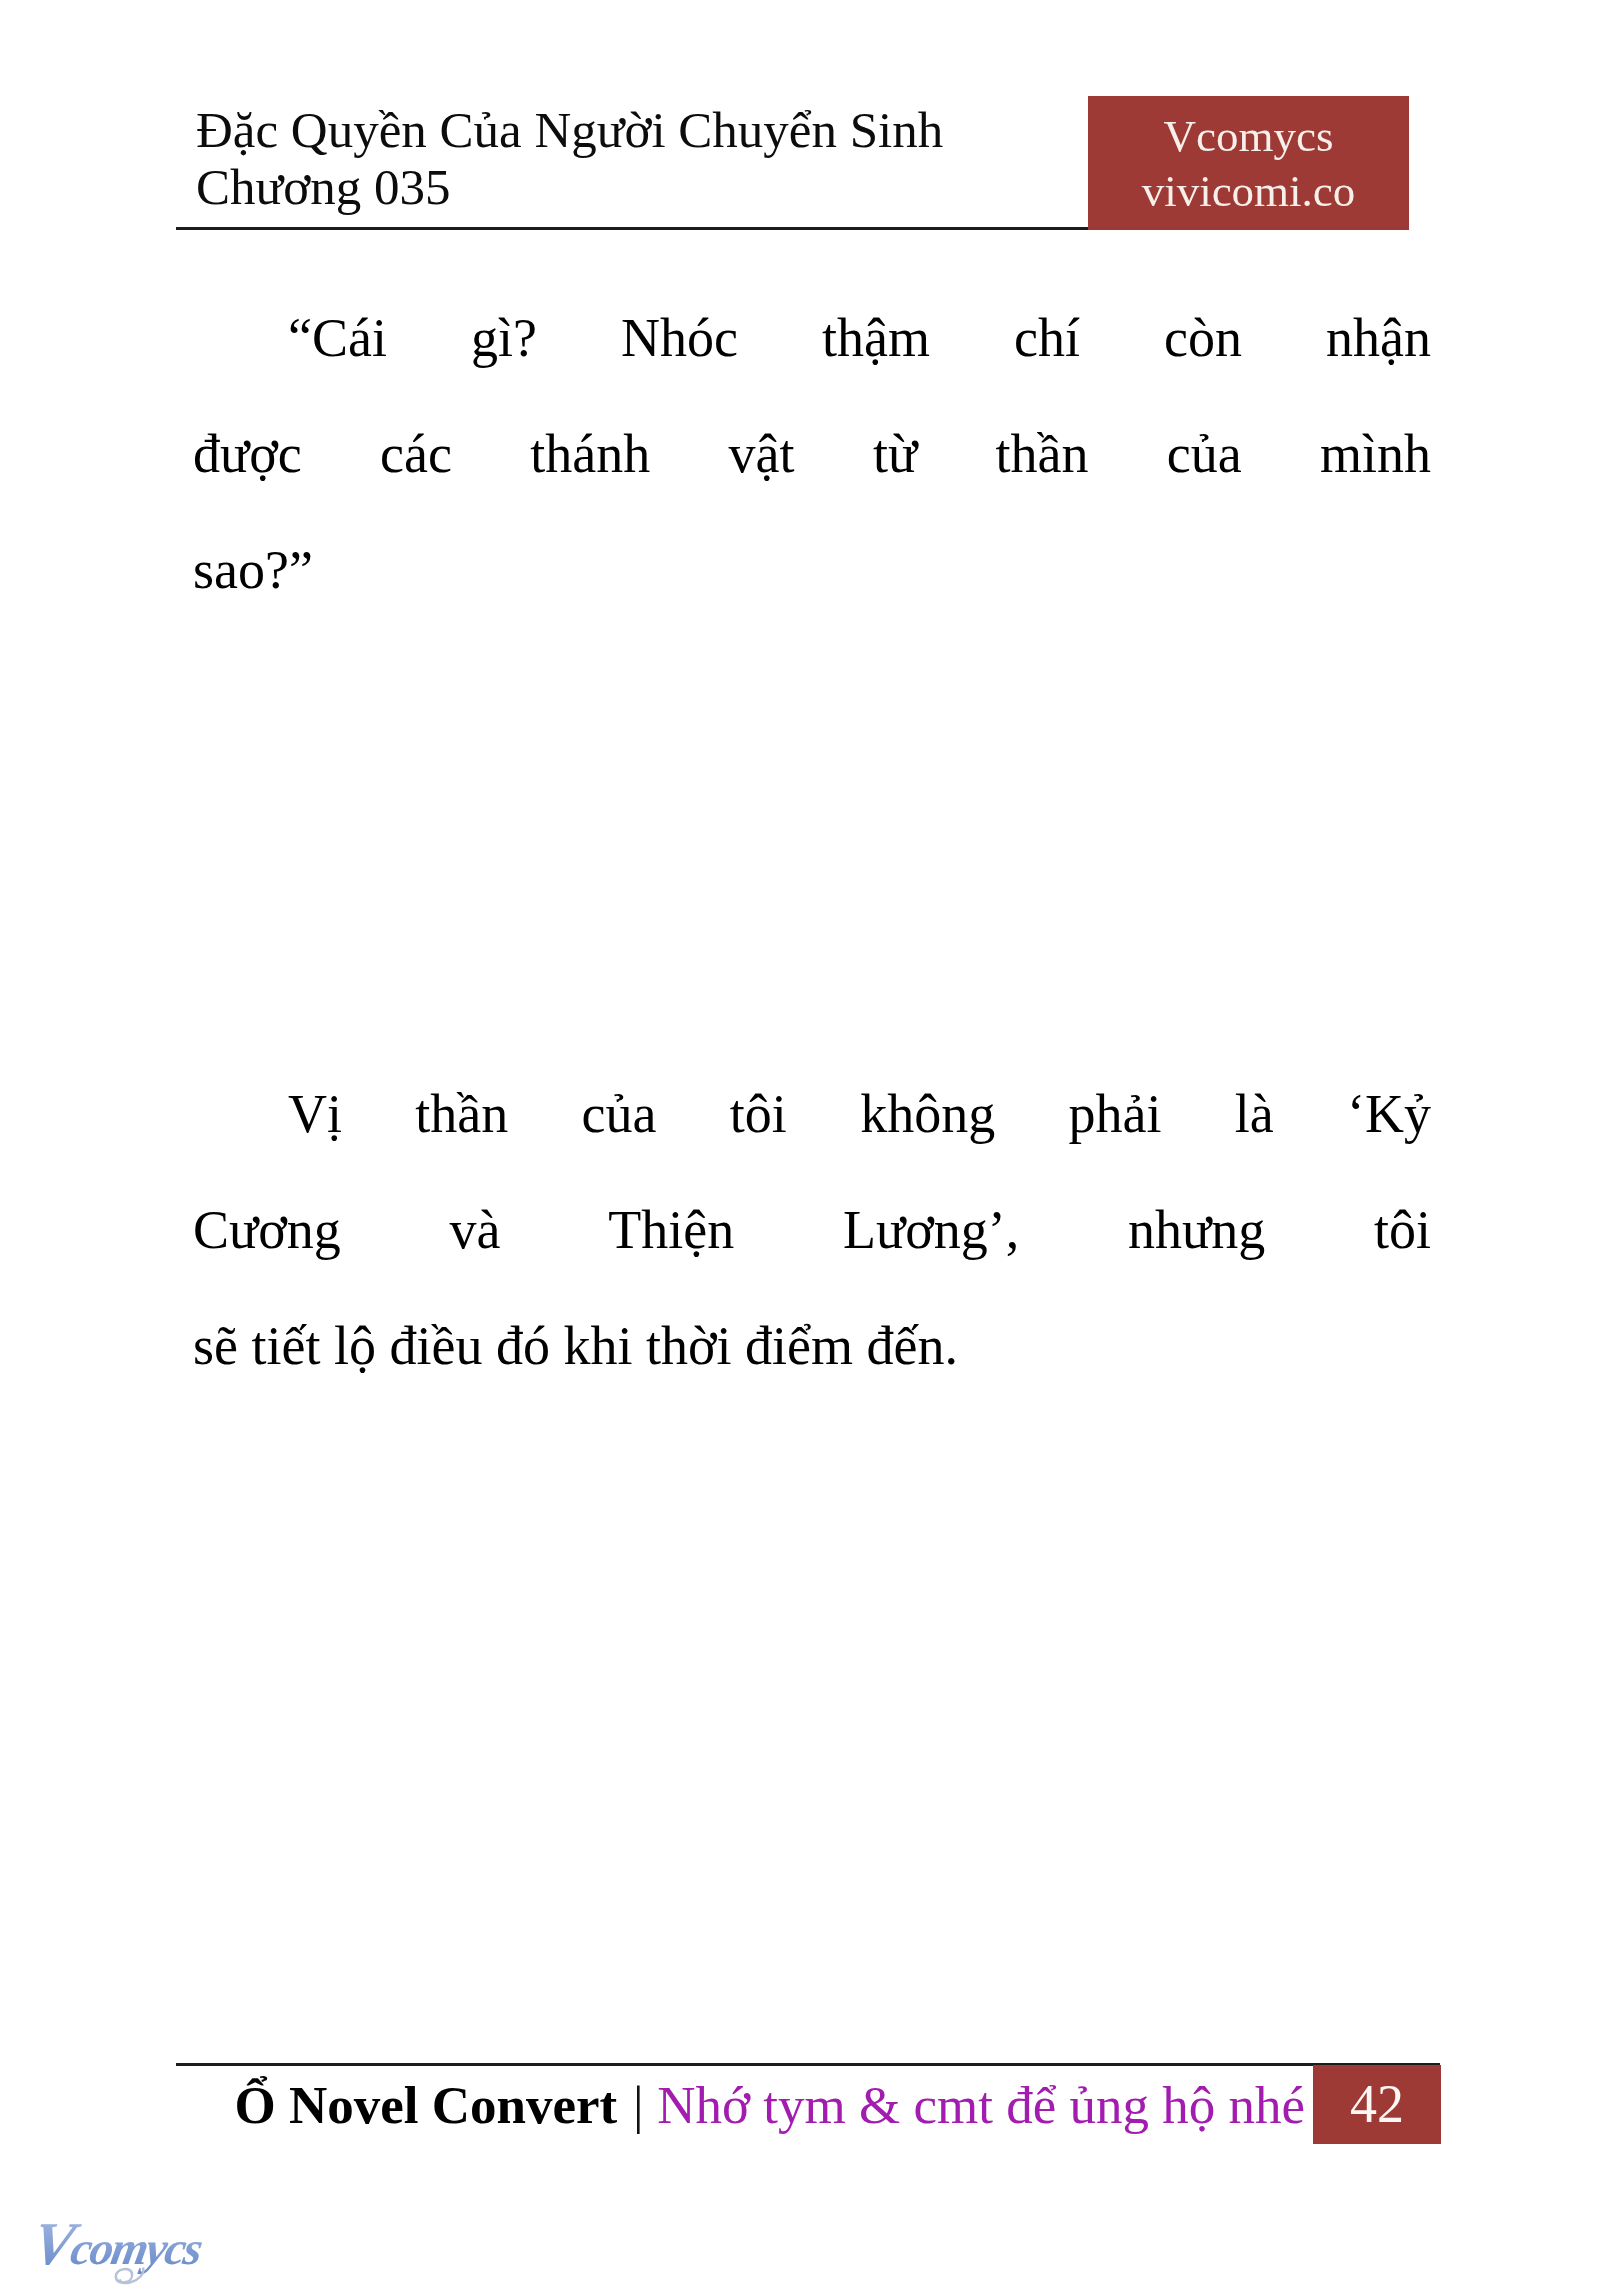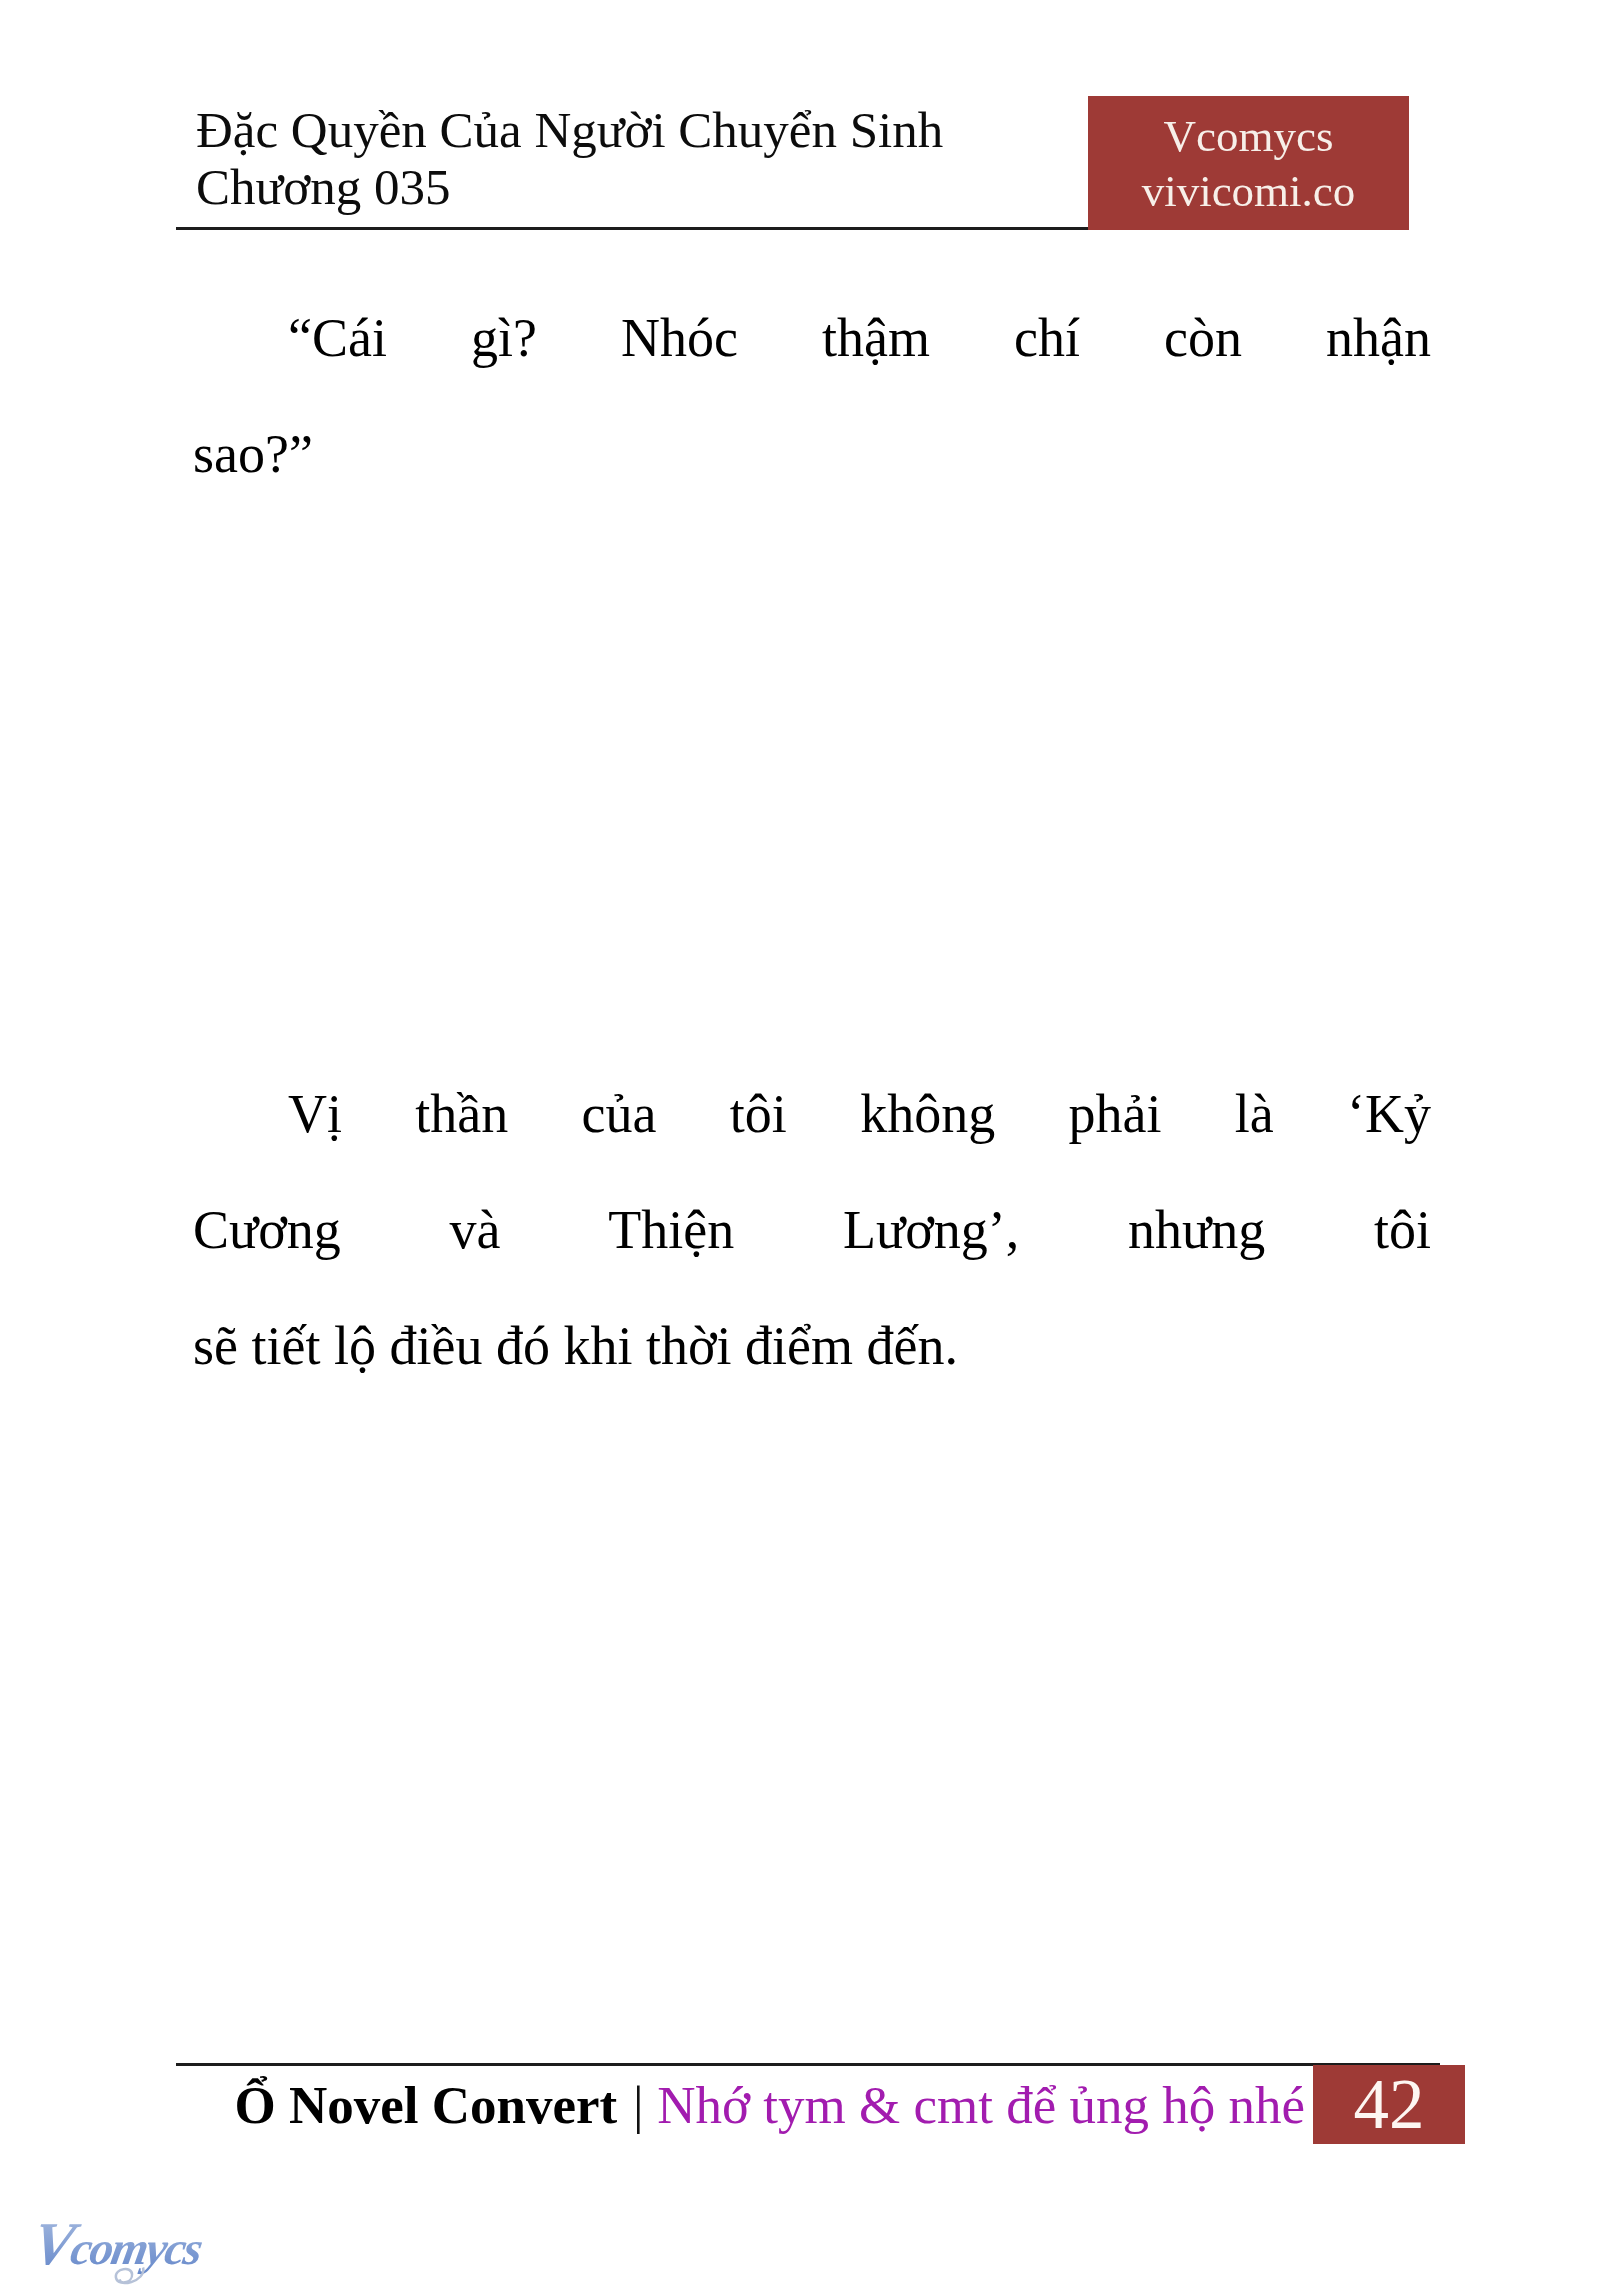--- a/index.html
+++ b/index.html
@@ -37,23 +37,23 @@
   .indent{text-indent:95px;}
   
   .footer-text{
     position:absolute;right:317px;top:2071px;white-space:nowrap;
     font-size:53px;line-height:69px;
   }
   .footer-brand{color:#000000;font-weight:bold;}
   .footer-sep{color:#111;padding:0 13.7px 0 15.7px;font-weight:normal;}
   .footer-note{color:#a21caf;}
   .page-box{
-    position:absolute;left:1313px;top:2065px;width:152px;height:79px;
+    position:absolute;left:1313px;top:2065px;width:128px;height:79px;
     background:#9e3a36;color:#fdf6f2;text-align:center;
-    font-size:71px;line-height:79px;z-index:2;
+    font-size:54px;line-height:79px;z-index:2;
   }
   
   .watermark{position:absolute;left:21.6px;top:2199px;width:235px;height:93px;}
 </style>
 </head>
 <body>
 
 <div class="page">
 
   <div class="header-title">
@@ -63,20 +63,21 @@
 
   <div class="brand-box">
     <div>Vcomycs</div>
     <div>vivicomi.co</div>
   </div>
 
   <div class="rule header"></div>
 
   <div class="para" style="top:280px">
     <div class="line j indent">“Cái gì? Nhóc thậm chí còn nhận</div>
+    <div class="line j">được các thánh vật từ thần của mình</div>
     <div class="line">sao?”</div>
   </div>
 
 
   <div class="para" style="top:1056px">
     <div class="line j indent">Vị thần của tôi không phải là ‘Kỷ</div>
     <div class="line j">Cương và Thiện Lương’, nhưng tôi</div>
     <div class="line">sẽ tiết lộ điều đó khi thời điểm đến.</div>
   </div>
 

